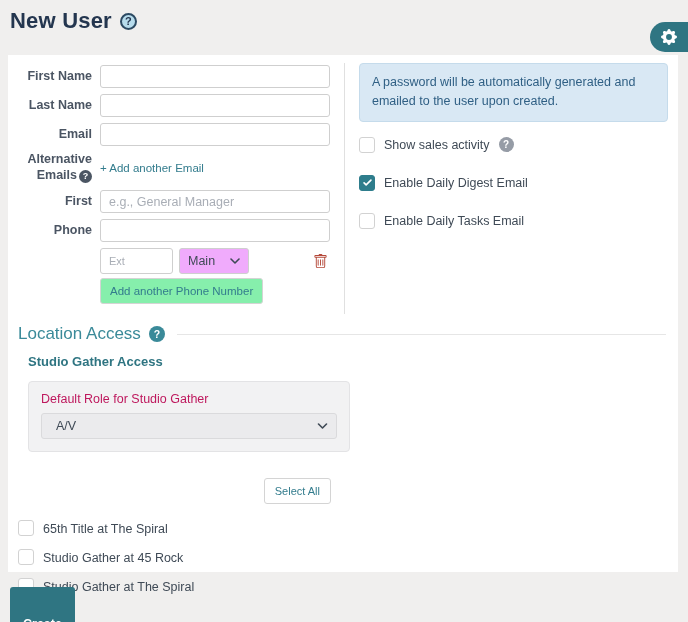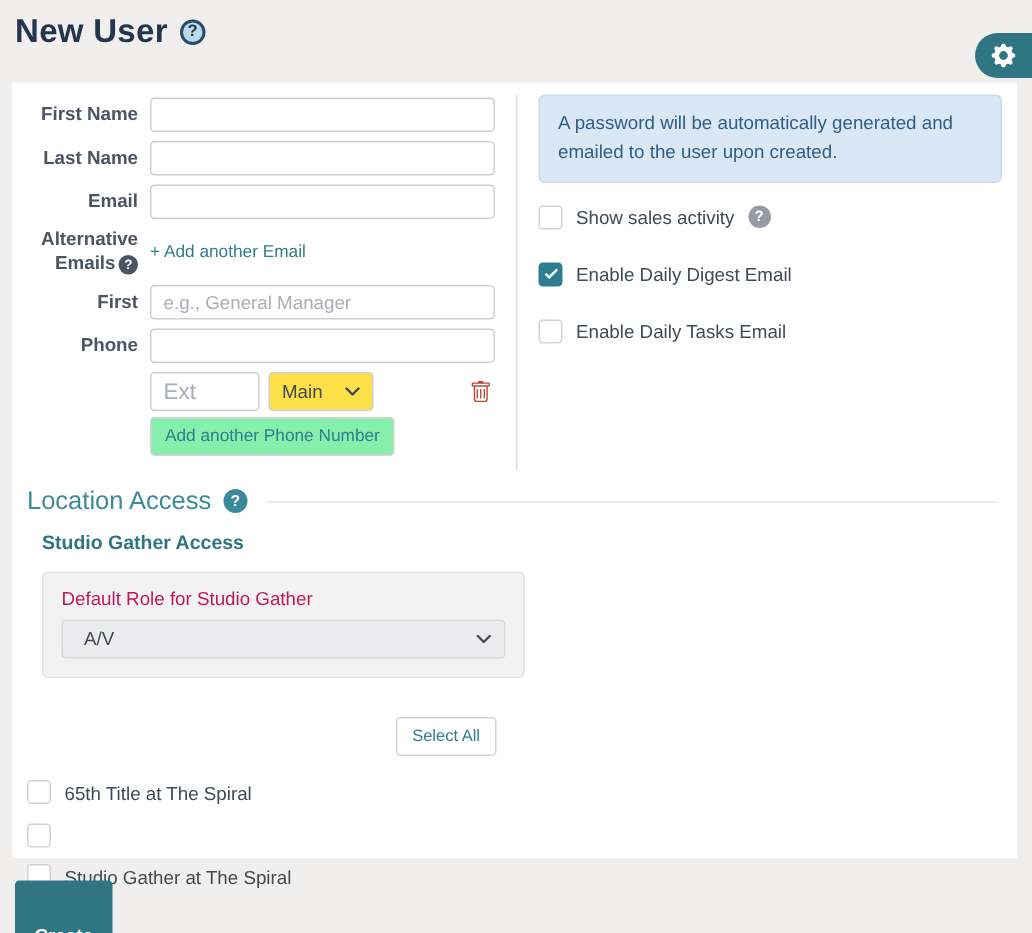--- a/index.html
+++ b/index.html
@@ -37,23 +37,23 @@
                 color:#4b5563; margin-right:8px; flex-shrink:0; line-height:1.25; }
   .form-label.multiline { align-self:center; }
   .text-input { width:230px; height:23px; border:1px solid #cfcfcf; border-radius:3px;
                 padding:0 8px; font-size:12.5px; color:#3f4a56; background:#fff; outline:none; }
   .text-input::placeholder { color:#a9aeb6; }
   .alt-row { min-height:32px; }
   .add-email-link { font-size:11.5px; color:#337c8d; text-decoration:none; cursor:pointer; }
 
   .ext-row { margin-left:92px; width:230px; display:flex; align-items:center; }
   .ext-input { width:73px; height:26px; border:1px solid #cfcfcf; border-radius:3px;
-               padding:0 8px; font-size:15px; color:#3f4a56; outline:none; }
+               padding:0 8px; font-size:11px; color:#3f4a56; outline:none; }
   .ext-input::placeholder { color:#a9aeb6; }
-  .select-box { height:26px; border:1px solid #cfcfcf; border-radius:3px; background:#fde047;
+  .select-box { height:26px; border:1px solid #cfcfcf; border-radius:3px; background:#f0abfc;
                 display:flex; align-items:center; justify-content:space-between;
                 padding:0 8px; font-size:12.5px; color:#3f4a56; cursor:pointer; }
   .phone-type { width:70px; margin-left:6px; }
   .trash-btn { margin-left:auto; background:none; border:none; cursor:pointer; padding:2px;
                display:flex; align-items:center; }
   .add-phone-btn { margin:4px 0 0 92px; background:#86efac; border:1px solid #d4d4d4;
                    border-radius:3px; color:#337c8d; font-size:11.5px; padding:6px 9px; cursor:pointer; }
 
   
   .right-col { flex:1; padding:0 10px 0 14px; }
@@ -215,20 +215,21 @@
       <div class="cb-row">
         <span class="cb-box">
           
         </span>
         <span class="cb-label">65th Title at The Spiral</span>
       </div>
       <div class="cb-row">
         <span class="cb-box">
           
         </span>
+        <span class="cb-label">Studio Gather at 45 Rock</span>
       </div>
       <div class="cb-row">
         <span class="cb-box">
           
         </span>
         <span class="cb-label">Studio Gather at The Spiral</span>
       </div>
     </div>
   </div>
 </div>

